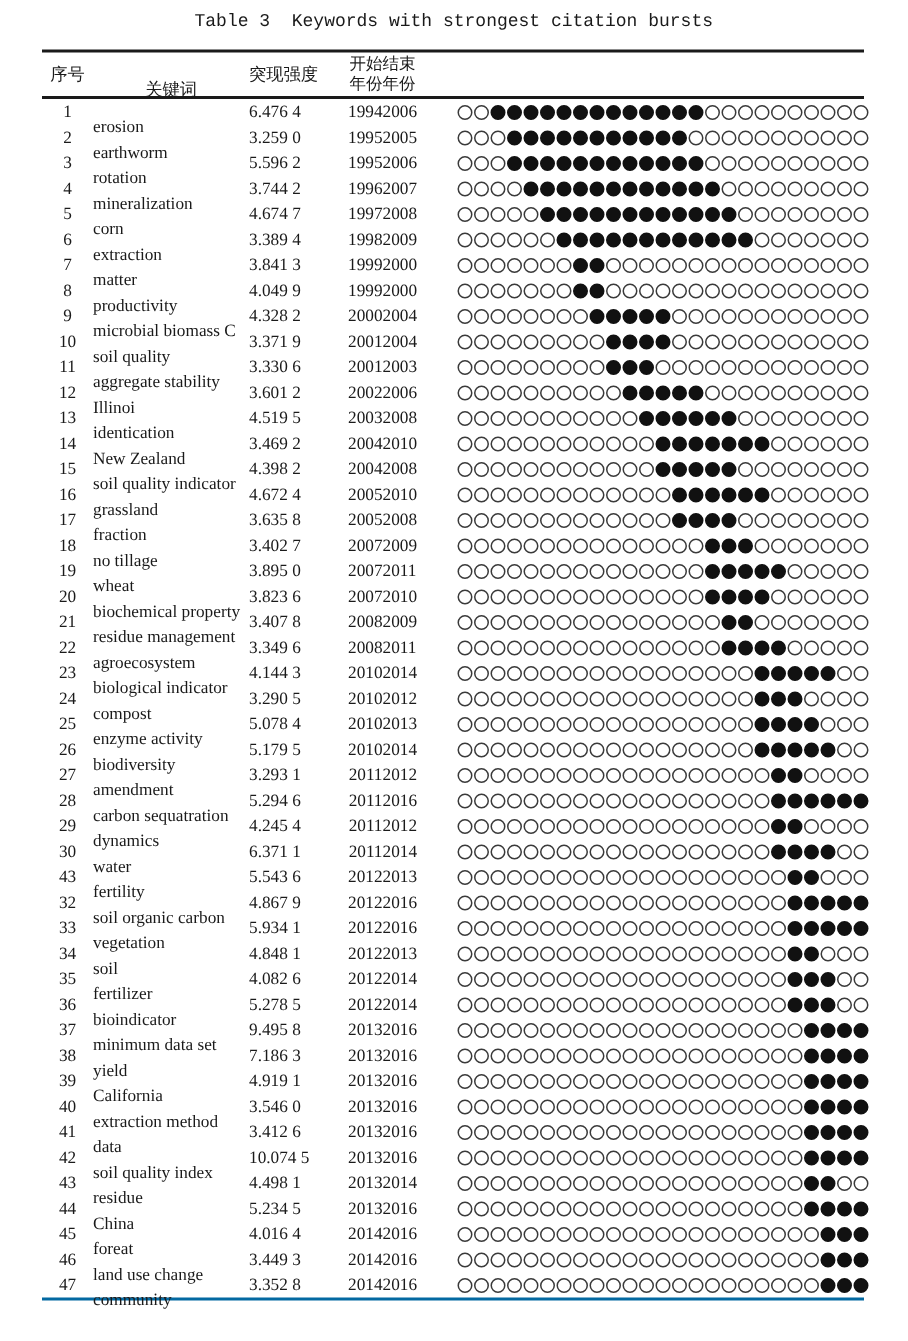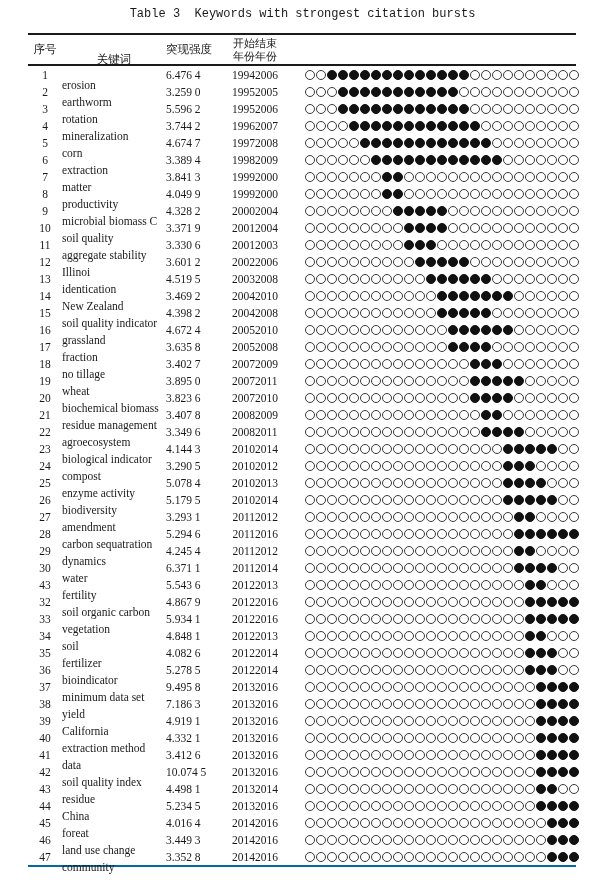--- a/index.html
+++ b/index.html
@@ -777,21 +777,21 @@
               <span class="dot"></span>
               <span class="dot"></span>
               <span class="dot"></span>
               <span class="dot"></span>
               <span class="dot"></span>
             </div>
           </div>
         </div>
         <div class="trow">
           <div class="c-no">20</div>
-          <div class="c-kw">biochemical biomass</div>
+          <div class="c-kw">biochemical property</div>
           <div class="c-st">3.823 6</div>
           <div class="c-start">2007</div>
           <div class="c-end">2010</div>
           <div class="c-tl">
             <div class="dots">
               <span class="dot"></span>
               <span class="dot"></span>
               <span class="dot"></span>
               <span class="dot"></span>
               <span class="dot"></span>
@@ -1498,21 +1498,21 @@
               <span class="dot filled"></span>
               <span class="dot filled"></span>
               <span class="dot filled"></span>
               <span class="dot filled"></span>
             </div>
           </div>
         </div>
         <div class="trow">
           <div class="c-no">40</div>
           <div class="c-kw">extraction method</div>
-          <div class="c-st">4.332 1</div>
+          <div class="c-st">3.546 0</div>
           <div class="c-start">2013</div>
           <div class="c-end">2016</div>
           <div class="c-tl">
             <div class="dots">
               <span class="dot"></span>
               <span class="dot"></span>
               <span class="dot"></span>
               <span class="dot"></span>
               <span class="dot"></span>
               <span class="dot"></span>

